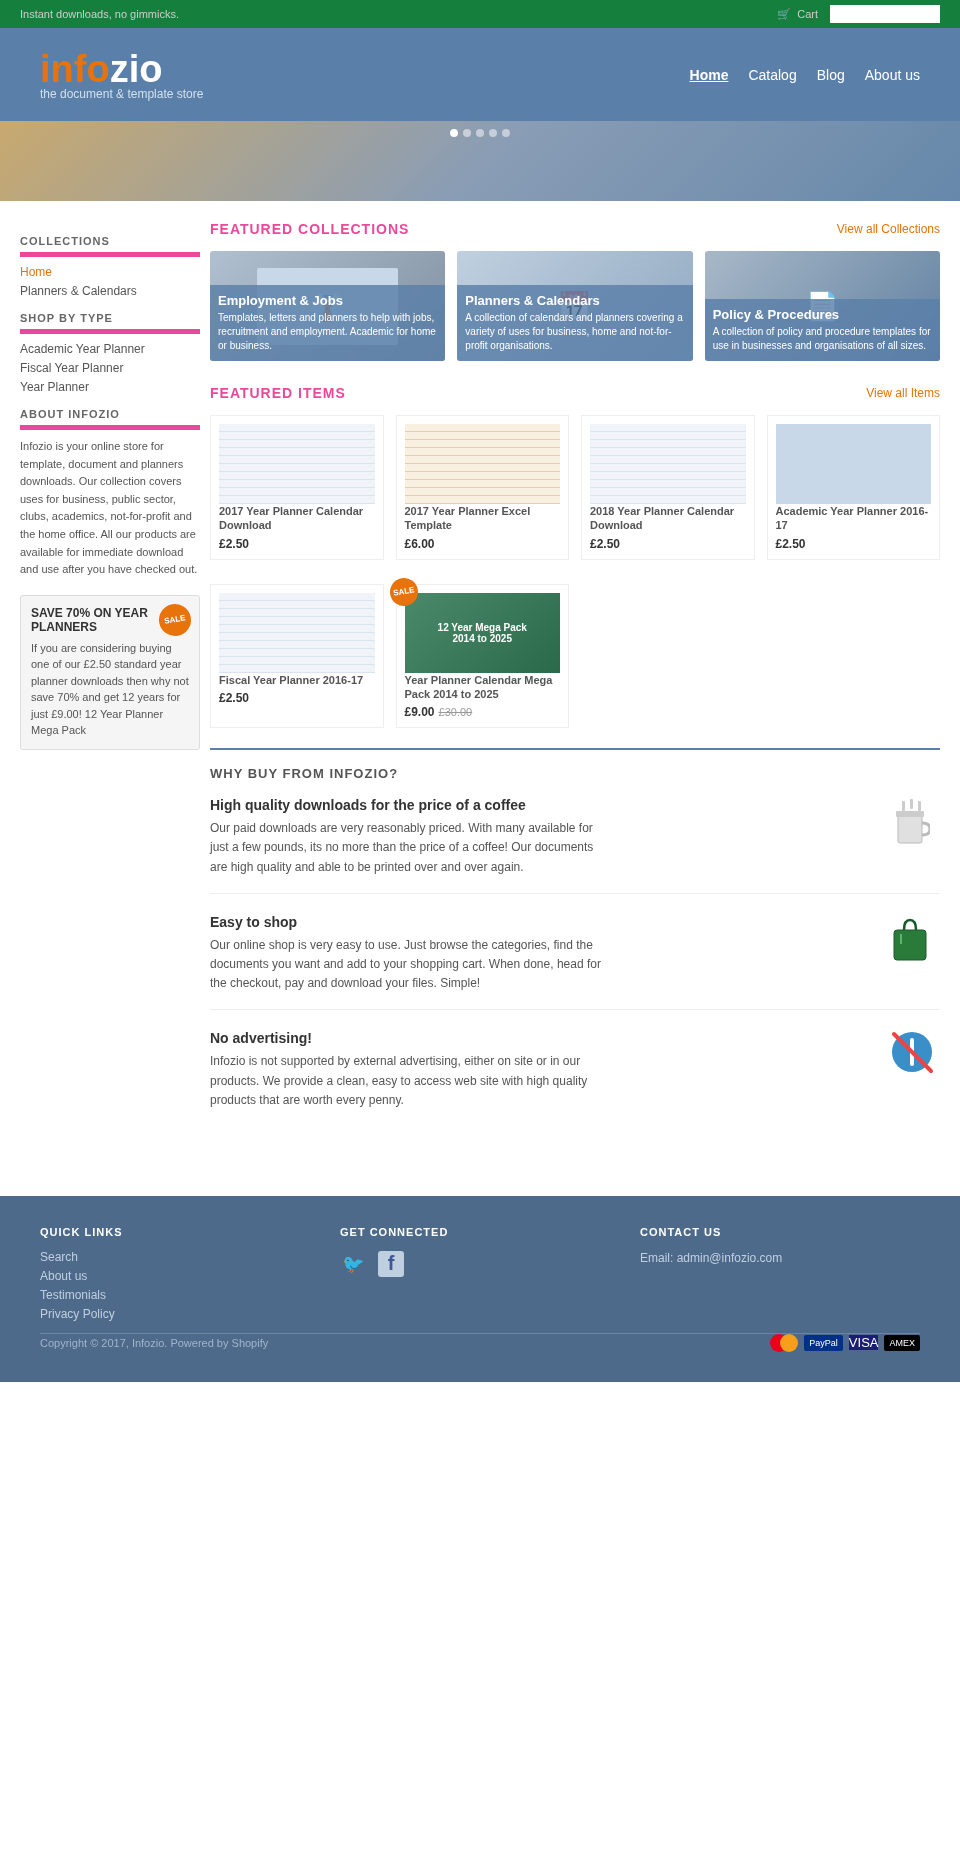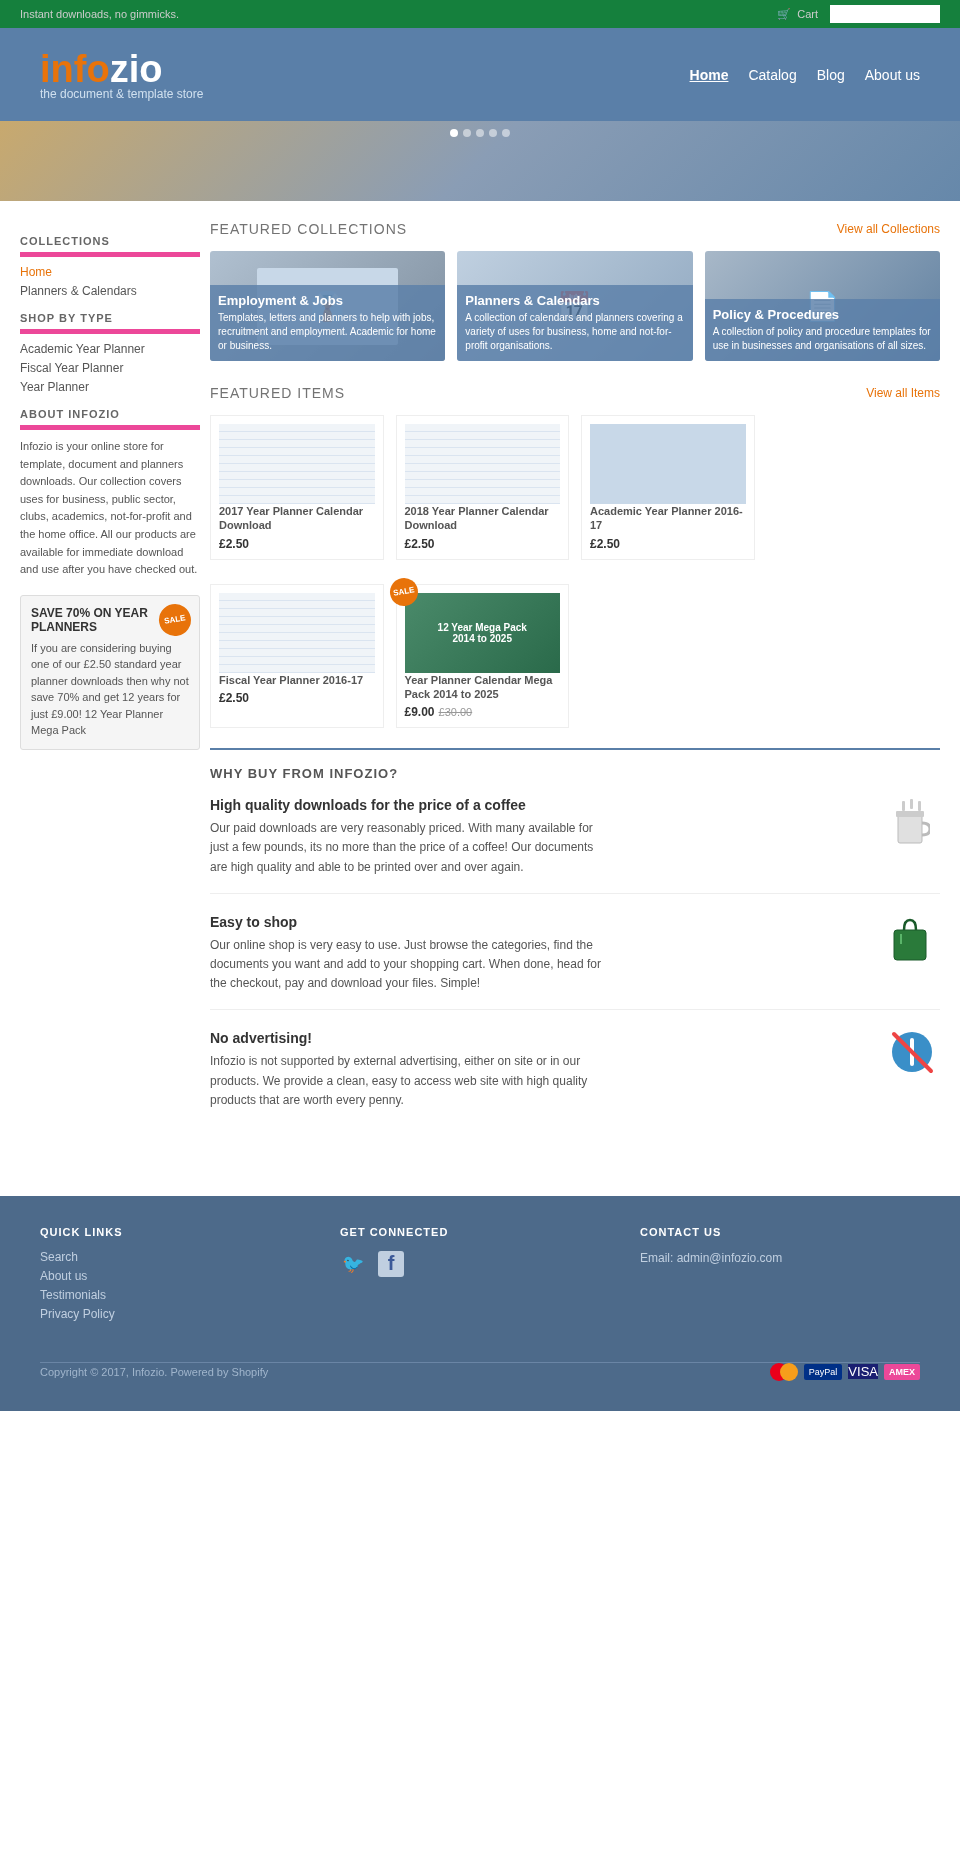--- a/index.html
+++ b/index.html
@@ -39,21 +39,21 @@
     .about-text { font-size: 11px; color: #555; line-height: 1.6; margin-top: 6px; }
 
     
     .save-banner { background: #f5f5f5; border: 1px solid #ddd; padding: 10px; margin-top: 16px; border-radius: 3px; position: relative; }
     .save-title { font-size: 12px; font-weight: bold; color: #333; text-transform: uppercase; }
     .save-badge { position: absolute; top: 8px; right: 8px; background: #e8730a; color: #fff; border-radius: 50%; width: 32px; height: 32px; display: flex; align-items: center; justify-content: center; font-size: 8px; font-weight: bold; text-align: center; line-height: 1.1; transform: rotate(-10deg); }
     .save-text { font-size: 11px; color: #555; line-height: 1.5; margin-top: 6px; }
 
     
     .section-header { display: flex; justify-content: space-between; align-items: center; margin-bottom: 14px; }
-    .section-title { font-size: 14px; font-weight: normal; color: #737373; text-transform: uppercase; letter-spacing: 1px; }
+    .section-title { font-size: 14px; font-weight: bold; color: #ec4899; text-transform: uppercase; letter-spacing: 1px; }
     .view-all { color: #e8730a; font-size: 12px; text-decoration: none; }
 
     .collections-grid { display: grid; grid-template-columns: repeat(3, 1fr); gap: 12px; margin-bottom: 24px; }
     .collection-card { position: relative; border-radius: 3px; overflow: hidden; }
     .collection-img-placeholder { width: 100%; height: 110px; }
     .collection-overlay { position: absolute; bottom: 0; left: 0; right: 0; background: rgba(90, 127, 168, 0.82); padding: 8px; color: #fff; }
     .collection-name { font-size: 13px; font-weight: bold; margin-bottom: 3px; }
     .collection-desc { font-size: 10px; line-height: 1.4; }
 
     
@@ -70,21 +70,21 @@
     .why-section { margin-top: 20px; border-top: 2px solid #5a7fa8; padding-top: 16px; }
     .why-title { font-size: 13px; font-weight: bold; color: #555; text-transform: uppercase; letter-spacing: 1px; margin-bottom: 16px; }
     .why-item { display: flex; justify-content: space-between; align-items: flex-start; margin-bottom: 20px; padding-bottom: 16px; border-bottom: 1px solid #eee; }
     .why-text { flex: 1; }
     .why-heading { font-size: 14px; font-weight: bold; color: #333; margin-bottom: 6px; }
     .why-desc { font-size: 12px; color: #555; line-height: 1.6; max-width: 400px; }
     .why-icon { width: 50px; height: 60px; margin-left: 16px; flex-shrink: 0; }
 
     
     .footer { background: #4d6a8a; color: #c0cfe0; padding: 30px 40px; margin-top: 30px; }
-    .footer-grid { display: grid; grid-template-columns: 1fr 1fr 1fr; gap: 20px; margin-bottom: 36px; }
+    .footer-grid { display: grid; grid-template-columns: 1fr 1fr 1fr; gap: 20px; margin-bottom: 7px; }
     .footer-title { font-size: 11px; font-weight: bold; color: #fff; text-transform: uppercase; letter-spacing: 1px; margin-bottom: 12px; }
     .footer a { display: block; color: #c0cfe0; text-decoration: none; font-size: 12px; margin-bottom: 5px; }
     .footer-social { display: flex; gap: 10px; align-items: center; margin-top: 8px; }
     .social-icon { width: 28px; height: 28px; display: flex; align-items: center; justify-content: center; font-size: 18px; }
     .twitter-icon { color: #55acee; }
     .footer-bottom { border-top: 1px solid #6a85a5; display: flex; justify-content: space-between; align-items: center; }
     .footer-bottom-text { font-size: 11px; color: #a0b5cc; }
     .payment-icons { display: flex; gap: 6px; align-items: center; }
     .payment-visa { background: #1a1f71; color: #fff; }
     .mc-red { width: 18px; height: 18px; border-radius: 50%; background: #eb001b; }
@@ -208,20 +208,25 @@
     </div>
 
     <div class="items-grid">
 
       <div class="item-card">
         <div class="item-img-grid"></div>
         <div class="item-title">2017 Year Planner Calendar Download</div>
         <div class="item-price">£2.50</div>
       </div>
 
+      <div class="item-card">
+        <div class="item-img-grid" style="background: repeating-linear-gradient(0deg, #e0d0b0 0px, #e0d0b0 1px, #f8f0e0 1px, #f8f0e0 8px), repeating-linear-gradient(90deg, #e0d0b0 0px, #e0d0b0 1px, #f8f0e0 1px, #f8f0e0 20px);"></div>
+        <div class="item-title">2017 Year Planner Excel Template</div>
+        <div class="item-price">£6.00</div>
+      </div>
 
       <div class="item-card">
         <div class="item-img-grid"></div>
         <div class="item-title">2018 Year Planner Calendar Download</div>
         <div class="item-price">£2.50</div>
       </div>
 
       <div class="item-card">
         <div class="item-img-grid" style="background:#c8d8e8;"></div>
         <div class="item-title">Academic Year Planner 2016-17</div>
@@ -330,16 +335,16 @@
   </div>
   <div class="footer-bottom">
     <span class="footer-bottom-text">Copyright © 2017, Infozio. Powered by Shopify</span>
     <div class="payment-icons">
       <div style="display:flex;">
         <div class="mc-red"></div>
         <div class="mc-orange"></div>
       </div>
       <div class="payment-pp">PayPal</div>
       <div class="payment-visa">VISA</div>
-      <div class="payment-amex" style="background:#ec4899;font-weight:bold;">AMEX</div>
+      <div class="payment-amex" style="background:#000000;">AMEX</div>
     </div>
   </div>
 </div>
 
 </body></html>

